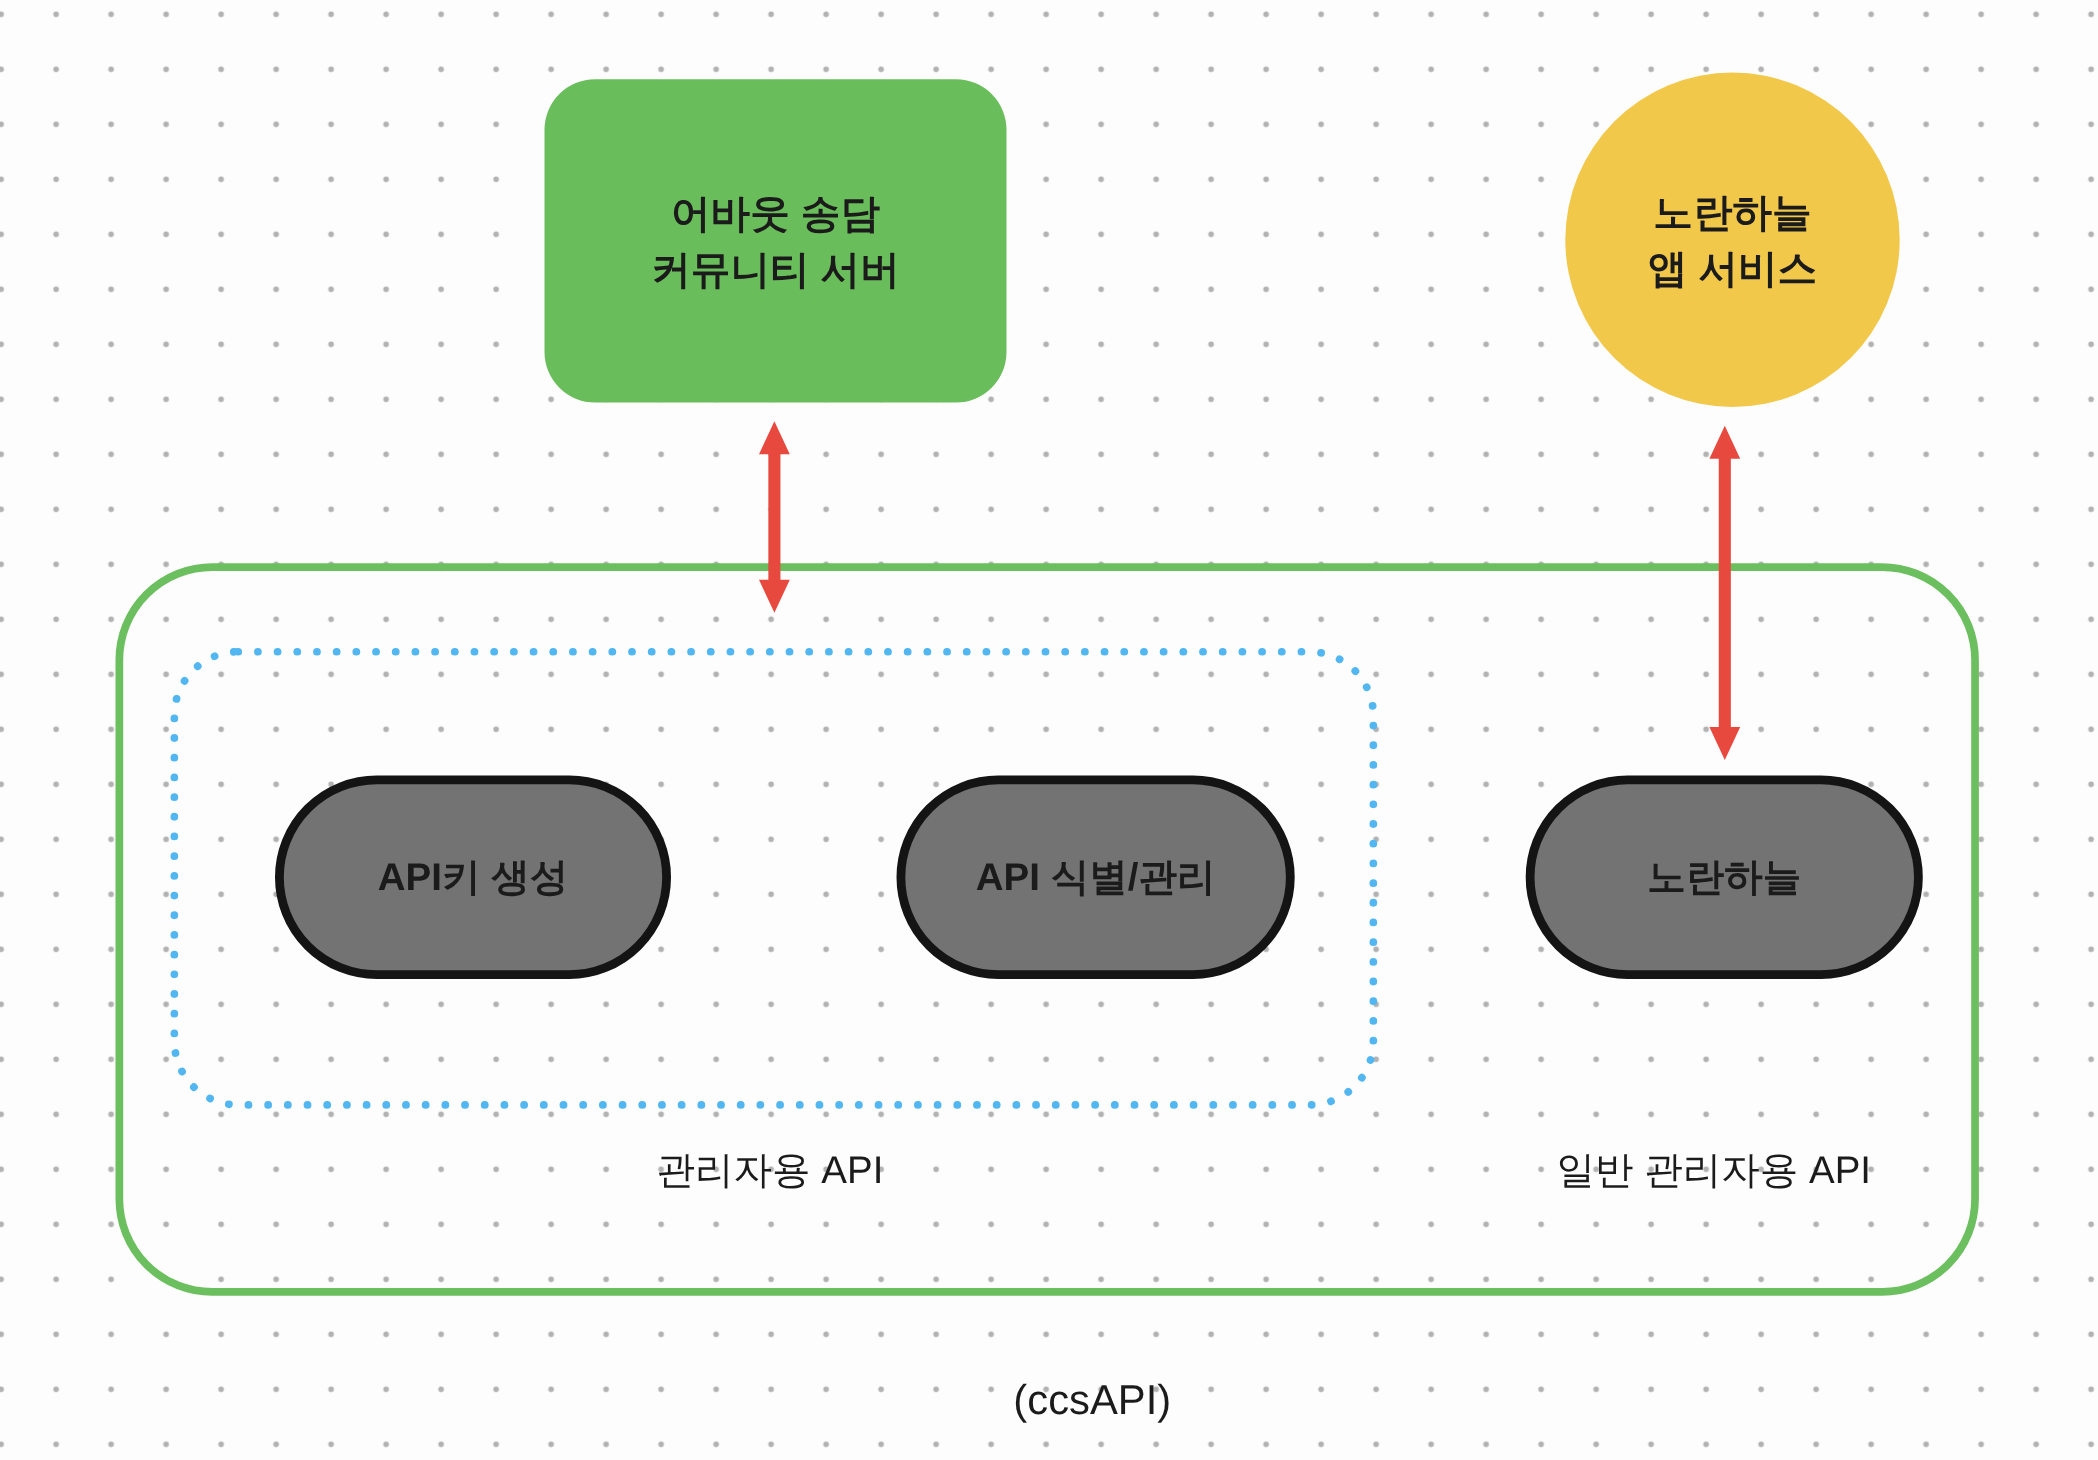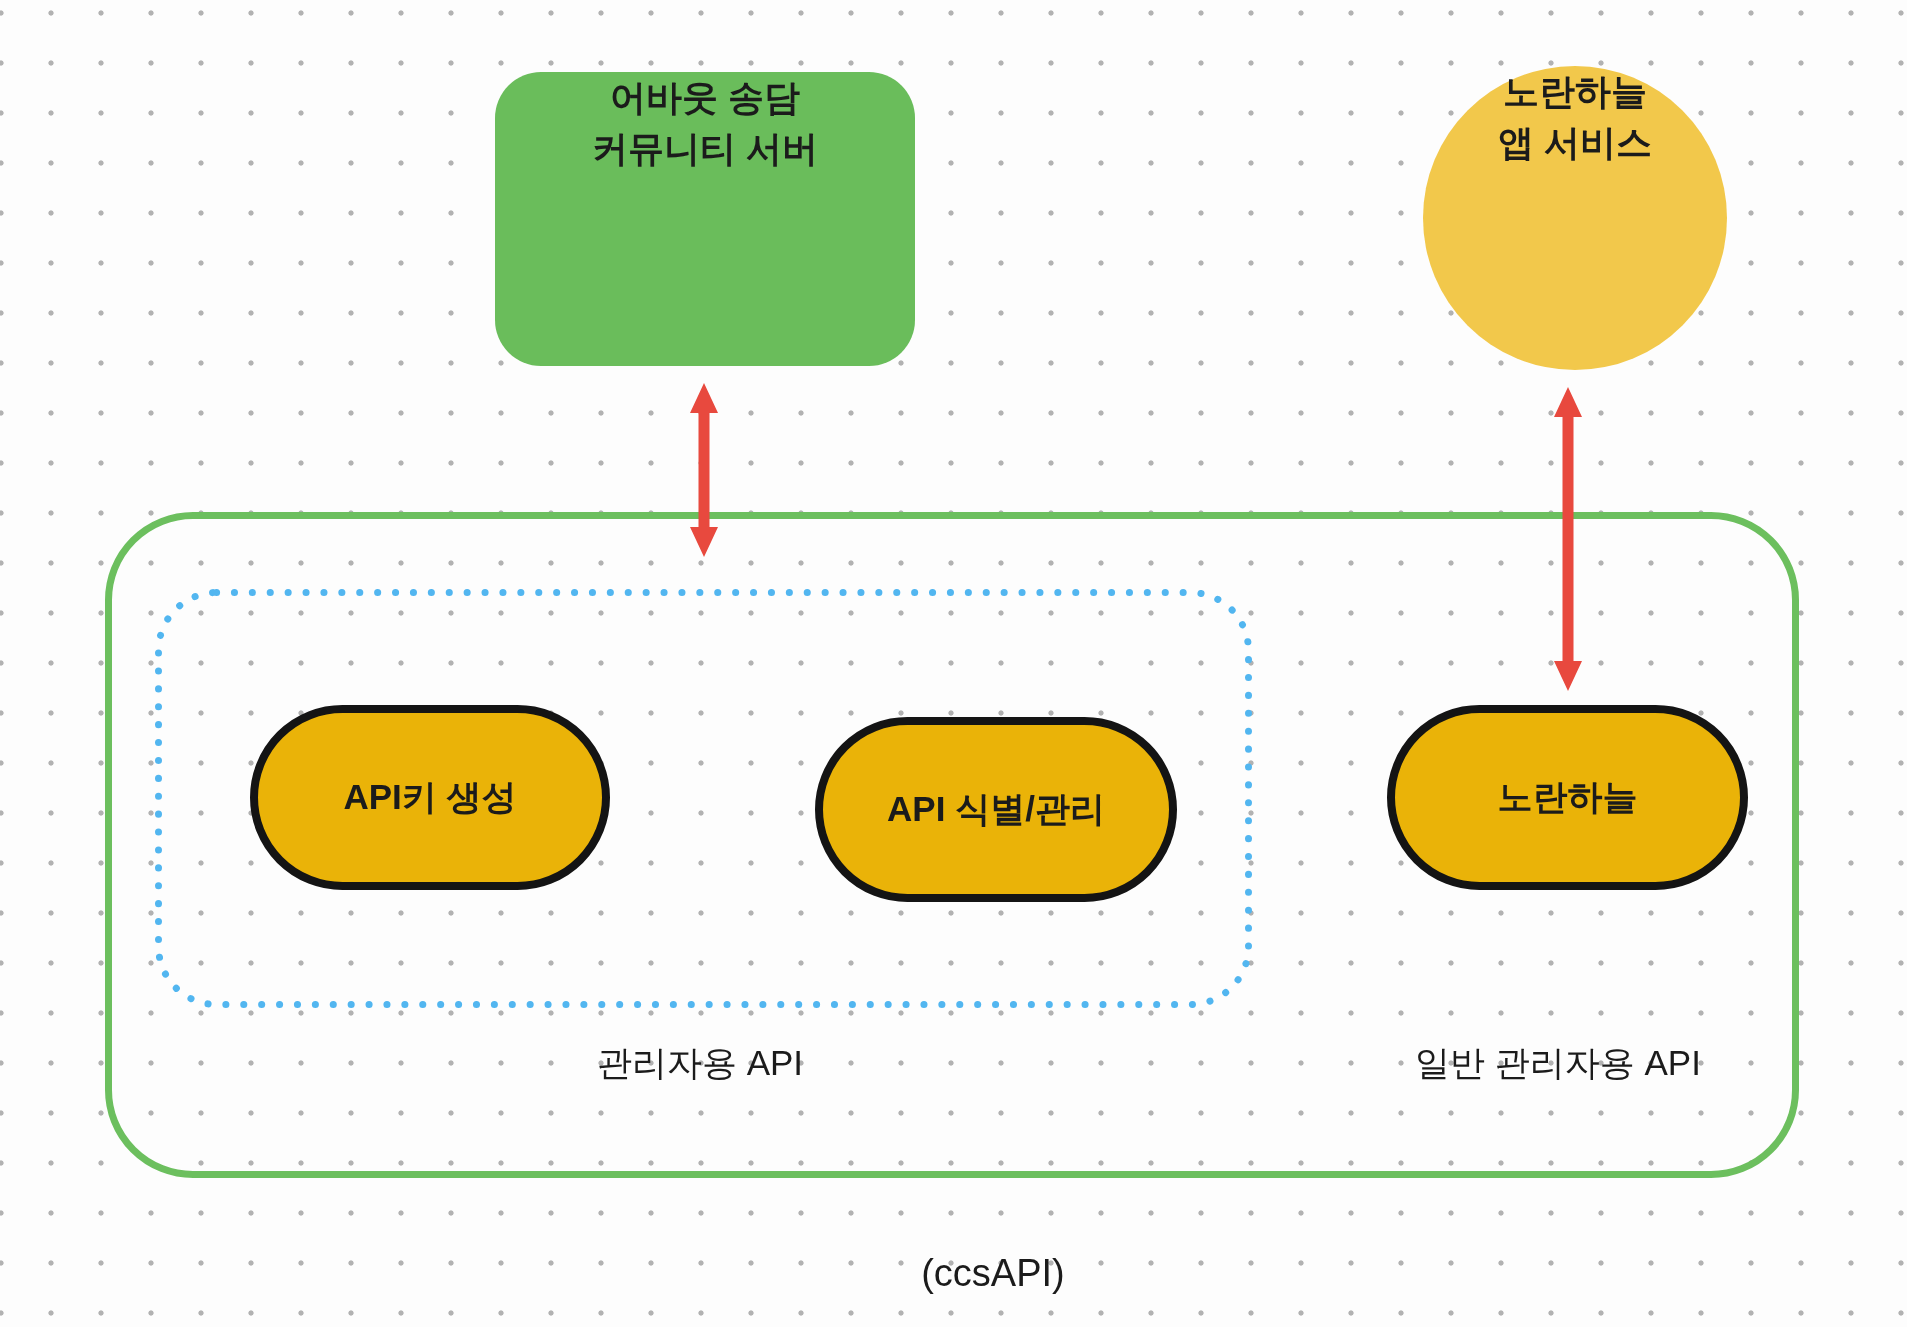--- a/index.html
+++ b/index.html
@@ -14,20 +14,21 @@
     background-color: #fdfdfd;
     background-image: radial-gradient(circle, #b2b2b2 2.2px, transparent 3px);
     background-size: 50px 50px;
     background-position: 26px 38px;
     font-family: "Liberation Sans", "DejaVu Sans", sans-serif;
     color: #1b1b1b;
   }
   .node {
     position: absolute;
     display: flex;
+    align-items: center;
     justify-content: center;
     text-align: center;
     white-space: pre-line;
     box-sizing: border-box;
   }
   #community-server {
     left: 495px; top: 72px;
     width: 420px; height: 294px;
     background: #6abd5b;
     border-radius: 46px;
@@ -50,33 +51,33 @@
     width: 1694px; height: 666px;
     border: 7px solid #6cbf5e;
     border-radius: 88px;
     box-sizing: border-box;
     background: transparent;
   }
   .pill {
     position: absolute;
     top: 705px;
     height: 185px;
-    background: #eab308;
+    background: #737373;
     border: 8px solid #141414;
     border-radius: 999px;
     box-sizing: border-box;
     display: flex;
     align-items: center;
     justify-content: center;
     font-size: 35px;
     font-weight: bold;
     text-align: center;
   }
   #pill-api-key   { left: 250px;  width: 360px; }
-  #pill-api-manage{ left: 815px;  width: 362px; margin-top: 12px; }
+  #pill-api-manage{ left: 815px;  width: 362px; }
   #pill-yellow-sky{ left: 1387px; width: 361px; }
   .zone-label {
     position: absolute;
     top: 1040px;
     width: 440px;
     text-align: center;
     font-size: 35px;
     font-weight: normal;
   }
   #admin-api-label { left: 480px; }

